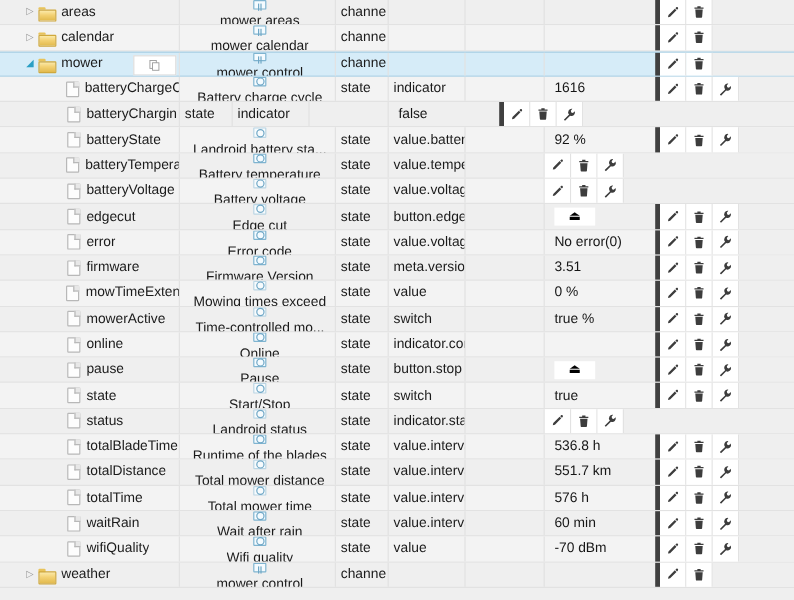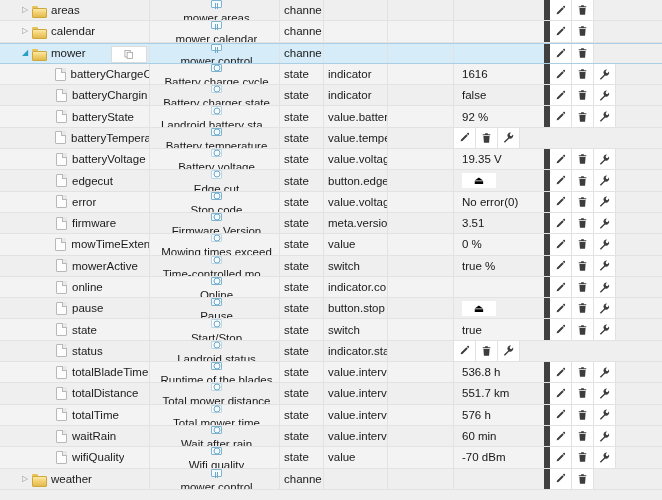--- a/index.html
+++ b/index.html
@@ -68,21 +68,21 @@
     width: 66px; min-width: 66px; max-width: 66px;
     height: 100%;
     border-right: 1px solid #e2e2e2;
   }
   .c-value {
     width: 96px; min-width: 96px; max-width: 96px;
     height: 100%;
     display: flex; align-items: center;
     padding-left: 8px;
     overflow: hidden; white-space: nowrap;
-    border-right: 6px solid #404040;
+    border-right: 4px solid #404040;
   }
   .c-actions {
     flex: 1;
     height: 100%;
     display: flex; align-items: stretch; justify-content: flex-start;
   }
 
   .indent { display: inline-block; height: 1px; }
 
   .twisty {
@@ -328,24 +328,20 @@
           <div class="act-spacer"></div>
         </div>
       </div>
       <div class="row">
         <div class="c-name">
           <span class="indent" style="width: 42px;"></span>
           <span class="twisty none"></span>
           <span class="file-icon"></span>
           <span class="name-label">batteryChargin</span>
         </div>
-        <div class="c-title">
-          <span class="type-icon dot dim"></span>
-          <span class="title-label">Battery charger state</span>
-        </div>
         <div class="c-type">state</div>
         <div class="c-role">indicator</div>
         <div class="c-gap"></div>
         <div class="c-value">
           <span class="val-text">false</span>
         </div>
         <div class="c-actions">
           <div class="act">
             <svg width="11" height="11" viewBox="0 0 16 16">
               <path d="M12.4 1.6c.5-.5 1.3-.5 1.8 0l.2.2c.5.5.5 1.3 0 1.8l-1 1-2-2 1-1zM10.7 3.3l2 2L5 13l-2.6.6L3 11l7.7-7.7z" fill="#3d3d3d"></path>
@@ -440,23 +436,20 @@
           <span class="file-icon"></span>
           <span class="name-label">batteryVoltage</span>
         </div>
         <div class="c-title">
           <span class="type-icon dot dim"></span>
           <span class="title-label">Battery voltage</span>
         </div>
         <div class="c-type">state</div>
         <div class="c-role">value.voltag</div>
         <div class="c-gap"></div>
-        <div class="c-value">
-          <span class="val-text">19.35 V</span>
-        </div>
         <div class="c-actions">
           <div class="act">
             <svg width="11" height="11" viewBox="0 0 16 16">
               <path d="M12.4 1.6c.5-.5 1.3-.5 1.8 0l.2.2c.5.5.5 1.3 0 1.8l-1 1-2-2 1-1zM10.7 3.3l2 2L5 13l-2.6.6L3 11l7.7-7.7z" fill="#3d3d3d"></path>
             </svg>
           </div>
           <div class="act">
             <svg width="11" height="12" viewBox="0 0 16 16">
               <path d="M6 1h4v1.5h3.5V4H2.5V2.5H6V1zM3.5 5h9l-.7 9.2c0 .5-.4.8-.9.8H5.1c-.5 0-.9-.3-.9-.8L3.5 5z" fill="#3d3d3d"></path>
             </svg>
@@ -507,21 +500,21 @@
       </div>
       <div class="row alt">
         <div class="c-name">
           <span class="indent" style="width: 42px;"></span>
           <span class="twisty none"></span>
           <span class="file-icon"></span>
           <span class="name-label">error</span>
         </div>
         <div class="c-title">
           <span class="type-icon dot"></span>
-          <span class="title-label">Stop code</span>
+          <span class="title-label">Error code</span>
         </div>
         <div class="c-type">state</div>
         <div class="c-role">value.voltag</div>
         <div class="c-gap"></div>
         <div class="c-value">
           <span class="val-text">No error(0)</span>
         </div>
         <div class="c-actions">
           <div class="act">
             <svg width="11" height="11" viewBox="0 0 16 16">

